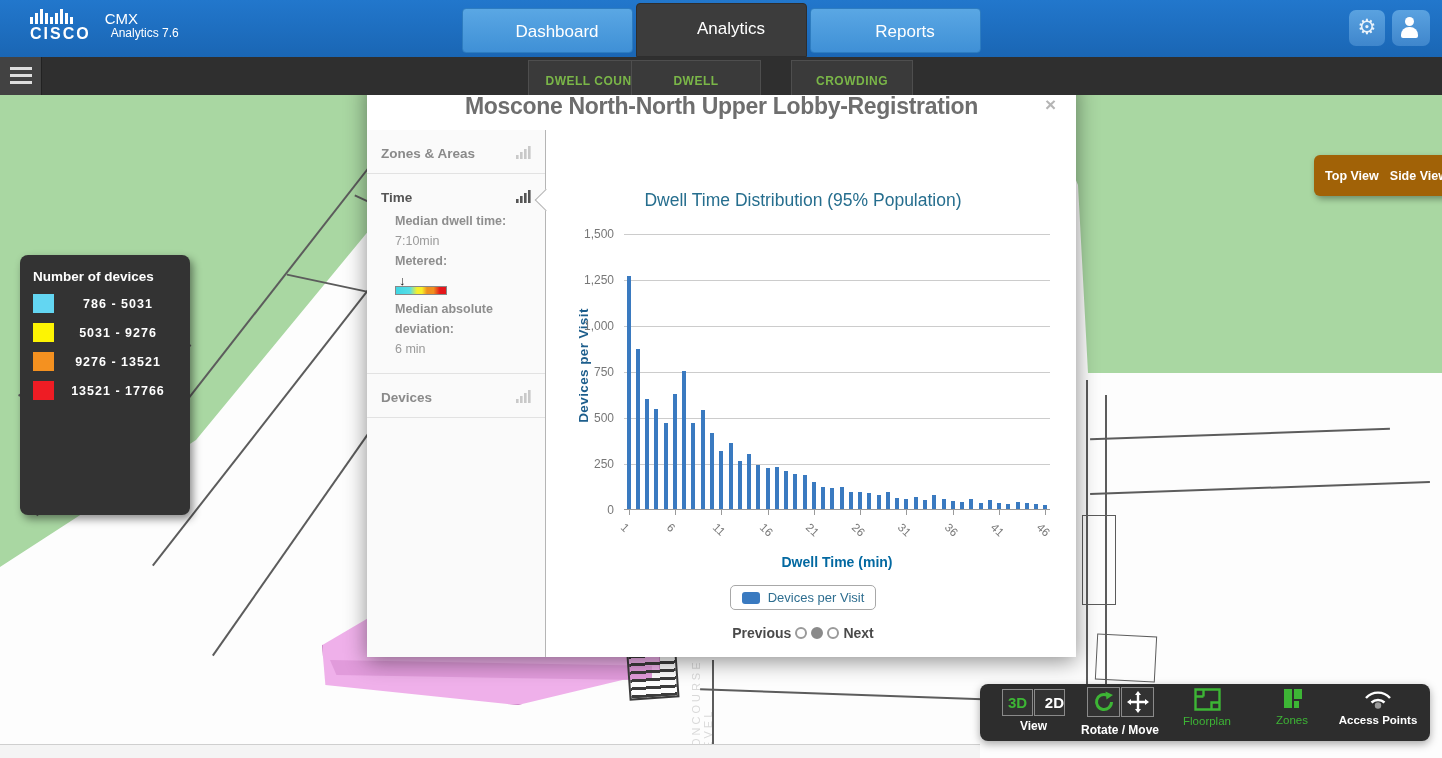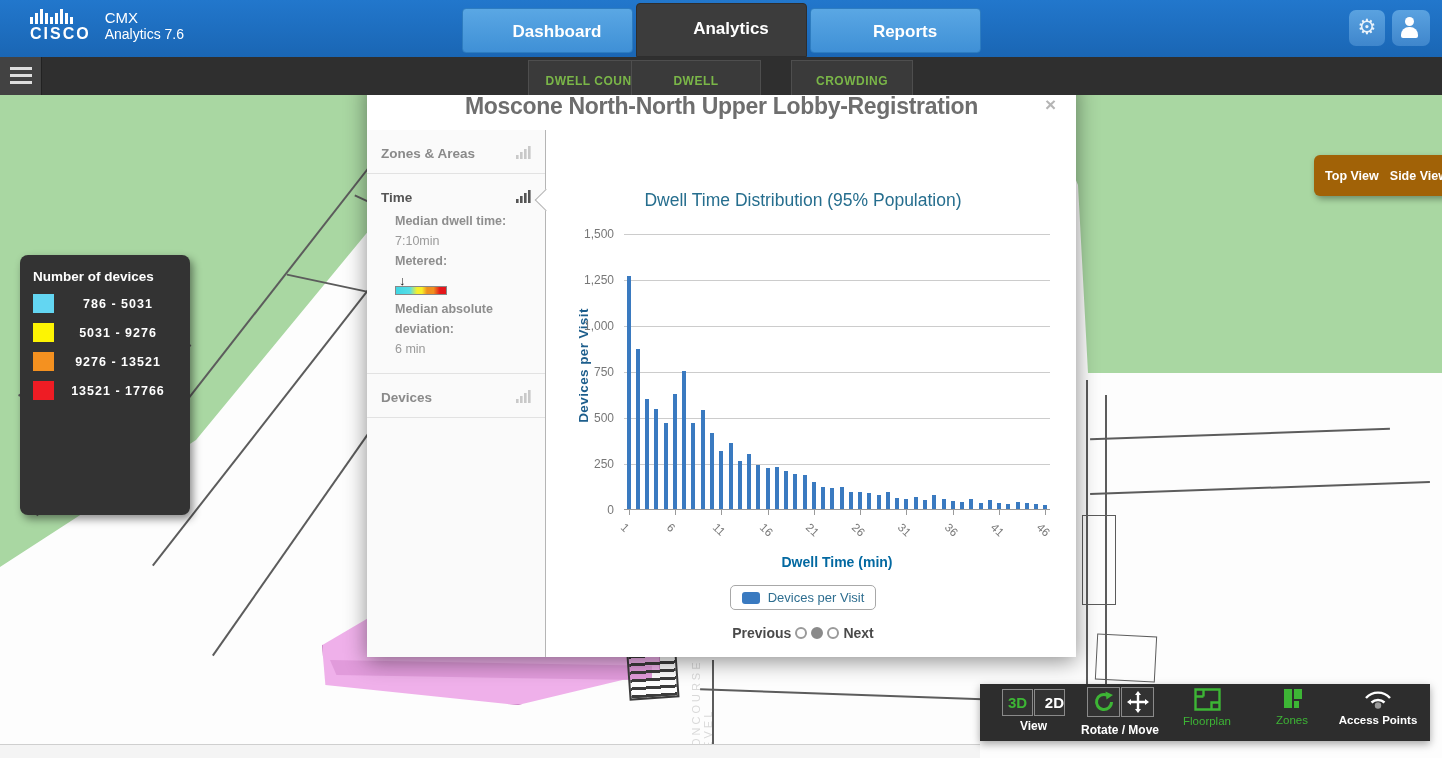--- a/index.html
+++ b/index.html
@@ -6,23 +6,23 @@
   html,body { width:1442px; height:758px; overflow:hidden; font-family:"Liberation Sans", sans-serif; background:#a9d7a2; }
 
   
   #topbar { position:absolute; left:0; top:0; width:1442px; height:57px;
     background:linear-gradient(#2277cc,#1a66b4); z-index:30; }
   .brand { position:absolute; left:30px; top:8px; display:flex; gap:14px; align-items:center; color:#fff; }
   .cisco-bars { display:flex; align-items:flex-end; gap:2px; height:16px; }
   .cisco-bars i { display:block; width:3px; background:#fff; }
   .cisco-word { font-weight:bold; font-size:16px; letter-spacing:2px; margin-top:1px; }
   .brand-text { line-height:1.15; font-size:15px; }
-  .brand-text .sub { font-size:14px; }
+  .brand-text .sub { font-size:12px;margin-left:6px; }
   .navtab { position:absolute; top:8px; height:45px; width:171px; text-align:center; line-height:45px;
-    color:#fff; font-weight:bold; font-size:17px; background:linear-gradient(#5aa7e4,#3f90d6);
+    color:#fff; font-weight:normal; font-size:17px; background:linear-gradient(#5aa7e4,#3f90d6);
     border:1px solid #2d7cc0; border-radius:4px; cursor:pointer;padding-left:19px; }
   .navtab.active { top:3px; height:54px; line-height:50px; background:#3c3c3c; border:1px solid #2e2e2e;
     border-radius:4px 4px 0 0; }
   .icon-btn { position:absolute; top:10px; width:36px; height:36px; background:linear-gradient(#5aa2e0,#3f86cc);
     border:1px solid #6cacе6; border-radius:7px; color:#eaf3fb; text-align:center; cursor:pointer; }
   .gear-glyph { font-size:21px; line-height:34px; }
   .user-head { position:absolute; left:13px; top:7px; width:9px; height:9px; border-radius:50%; background:#fff; }
   .user-body { position:absolute; left:9px; top:17px; width:17px; height:11px; border-radius:8px 8px 2px 2px; background:#fff; }
 
   
@@ -106,21 +106,21 @@
     padding:4px 11px; font-size:13px; color:#2e6e90; cursor:pointer; background:#fff; }
   #legend-swatch { width:18px; height:12px; border-radius:3px; background:#3a7ac0; }
   #pagination { position:absolute; left:0; top:495px; width:512px; display:flex; justify-content:center; align-items:center; gap:4px;
     font-weight:bold; font-size:14px; color:#4a4a4a; }
   .pg-dot { width:12px; height:12px; border-radius:50%; border:2px solid #9a9a9a; background:#fff; cursor:pointer; }
   .pg-dot.current { background:#8a8a8a; border-color:#8a8a8a; }
   #pagination .pg-label { cursor:pointer; }
 
   
   #toolbar { position:absolute; left:980px; top:684px; width:450px; height:57px; background:#2d2d2d;
-    border-radius:0; z-index:9; color:#fff; box-shadow:0 3px 8px rgba(0,0,0,.35); }
+    border-radius:8px; z-index:9; color:#fff; box-shadow:0 3px 8px rgba(0,0,0,.35); }
   .tb-box { position:absolute; border:1px solid #8a8a8a; background:#323232; text-align:center; cursor:pointer; }
   .tb-label { position:absolute; font-weight:bold; font-size:12px; white-space:nowrap; text-align:center; }
   .green { color:#3db535; }
   .tb-icon-group { position:absolute; text-align:center; cursor:pointer; }
 </style>
 </head>
 <body>
 
 <div id="viewport">
   <div id="floor-white"></div>

